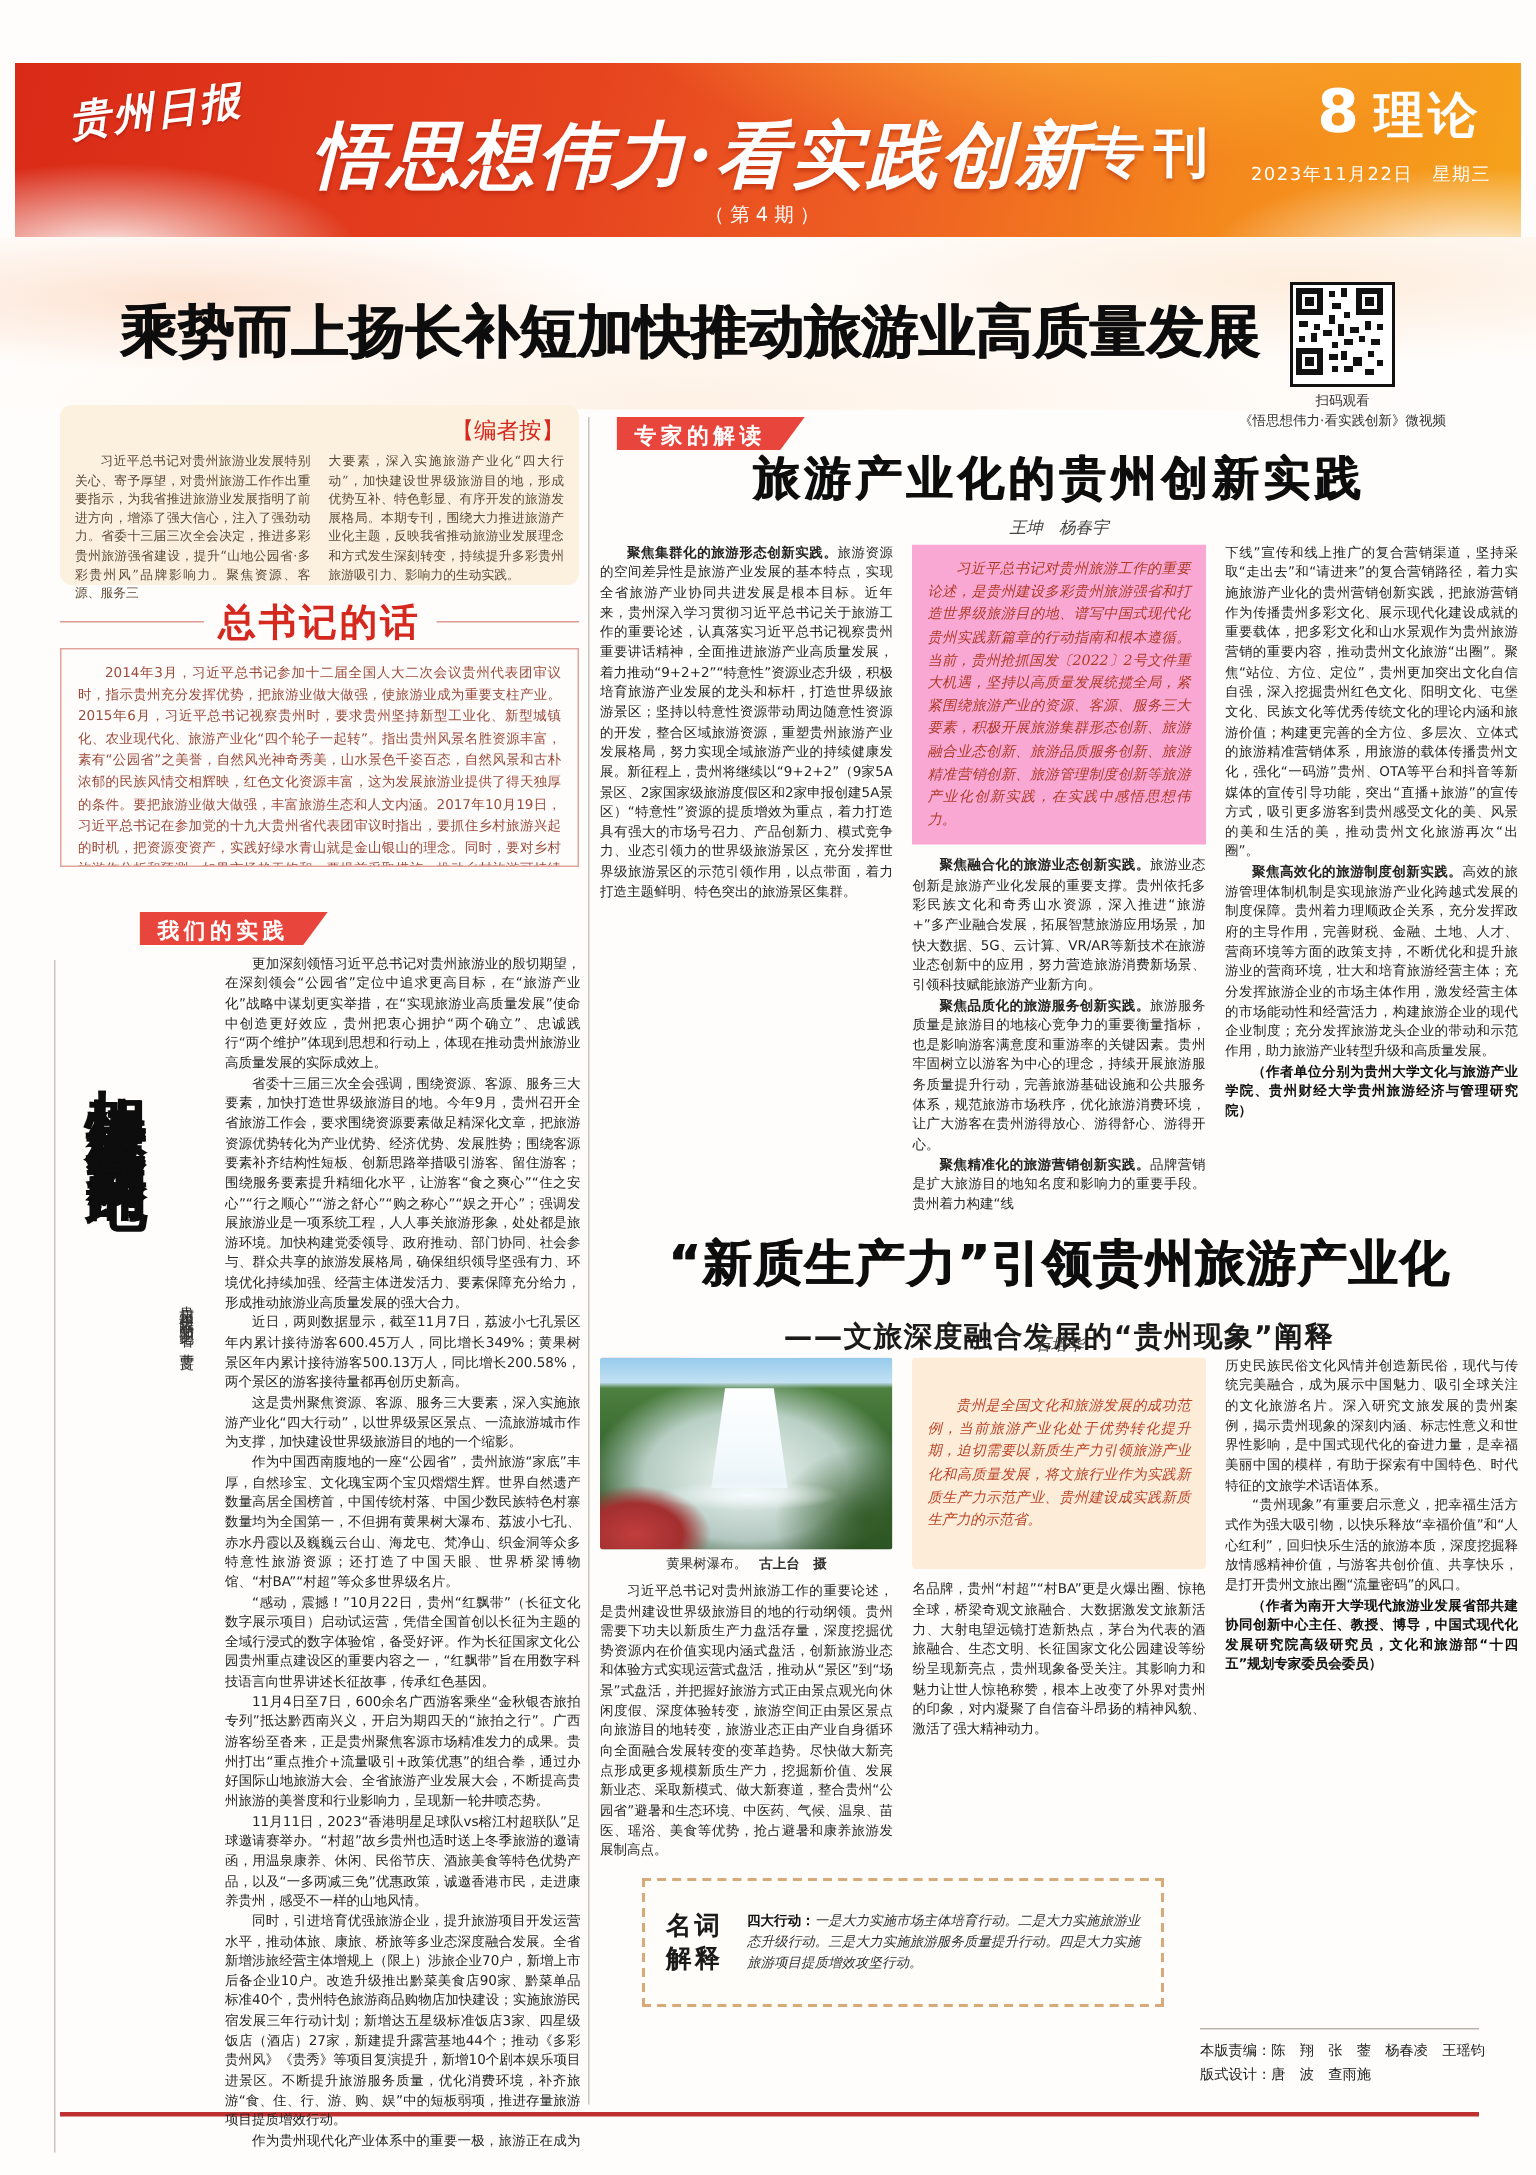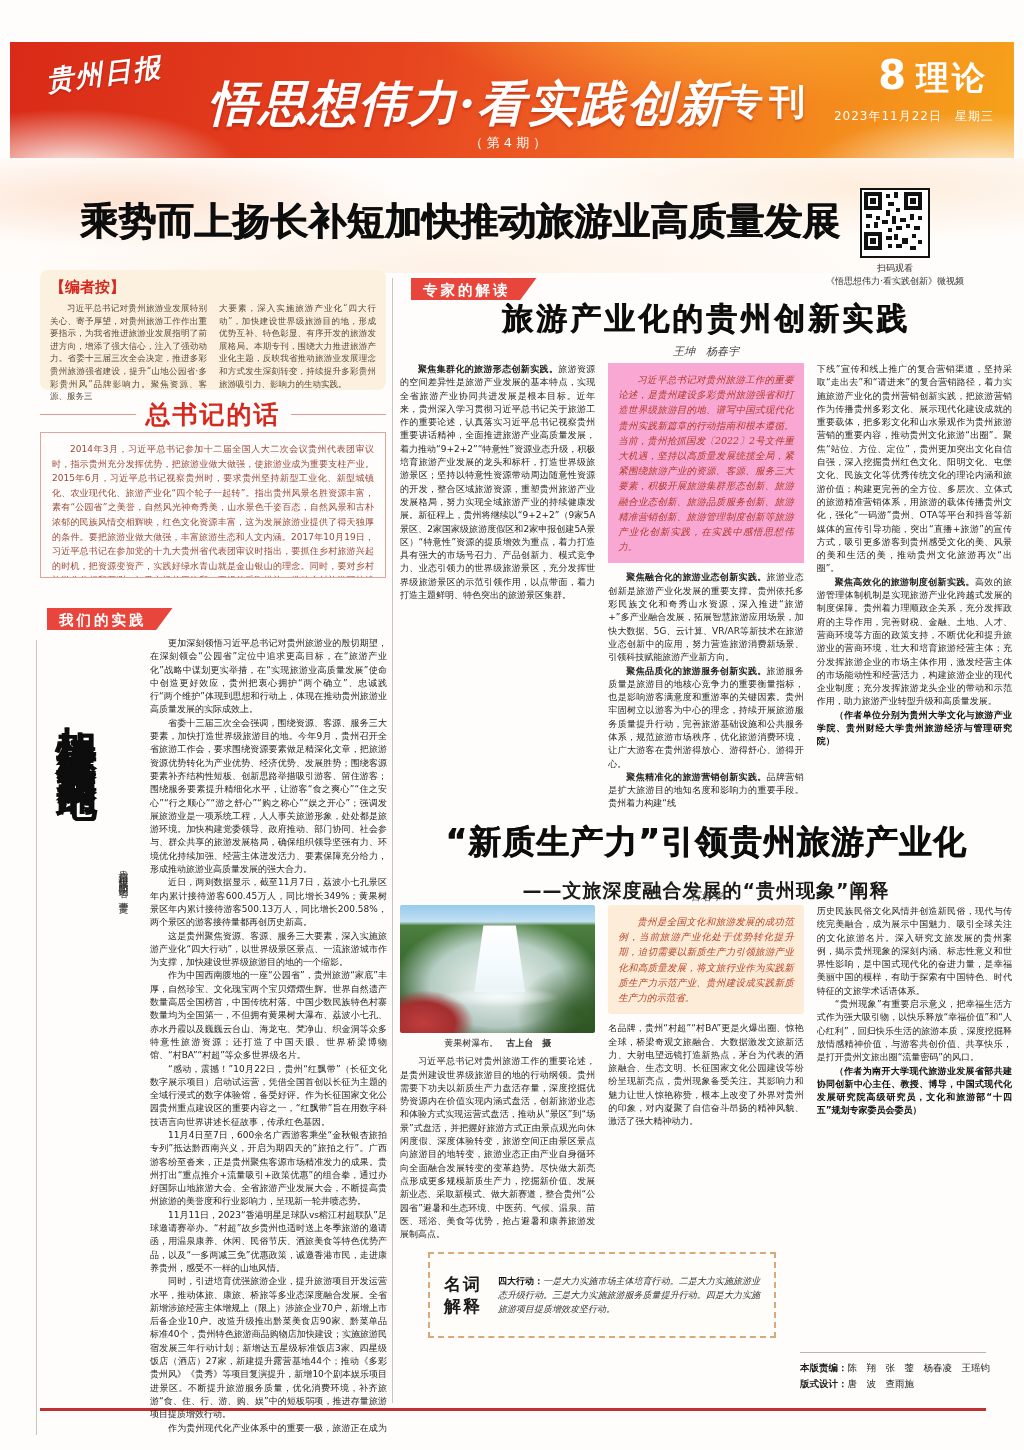--- a/index.html
+++ b/index.html
@@ -40,37 +40,37 @@
   .qr svg{display:block;}
   .qr-cap{position:absolute;left:800px;top:262px;width:190px;text-align:center;font-size:9px;
     color:#333;line-height:13px;}
   
   .vline{position:absolute;width:1px;background:#c9c4bd;}
   .hline-credits{position:absolute;left:800px;top:1352px;width:186px;height:1px;background:#b9b4ac;}
   .bottom-rule{position:absolute;left:40px;top:1408px;width:946px;height:3px;background:#bf3030;}
   
   .editor-note{position:absolute;left:40px;top:270px;width:346px;height:120px;background:#fbf1de;
     border-radius:8px;padding:6px 10px;box-sizing:border-box;}
-  .editor-note .en-title{text-align:left;color:#d5281e;font-weight:700;font-size:15px;margin:2px 0 5px;}
+  .editor-note .en-title{text-align:right;color:#d5281e;font-weight:400;font-size:15px;margin:2px 0 5px;}
   .editor-note .en-cols{display:flex;gap:12px;}
   .editor-note .en-col{flex:1;font-size:8.5px;line-height:12.6px;text-align:justify;color:#5c4a36;
     font-family:"DejaVu Serif",serif;}
   .editor-note .en-col.first{text-indent:2em;}
   .quotes-title{position:absolute;left:40px;top:398px;width:346px;display:flex;align-items:center;gap:10px;
     color:#d5281e;font-weight:900;font-size:25px;letter-spacing:2px;}
   .quotes-title::before,.quotes-title::after{content:"";flex:1;height:1px;background:#e09a93;}
   .quotes-box{position:absolute;left:40px;top:432px;width:346px;height:146px;border:1px solid #e2a49c;
     box-sizing:border-box;padding:9px 11px;color:#9a4a3a;font-size:9px;line-height:14.6px;
     text-align:justify;overflow:hidden;}
   .quotes-box p{margin:0;text-indent:2em;}
   .flag{position:absolute;display:flex;align-items:center;height:24px;}
   .flag .bar{width:4px;background:#9e1a12;margin-right:3px;}
   .flag .lbl{background:#e8453c;color:#fff;font-weight:800;font-size:14.5px;letter-spacing:3px;
     padding:3px 26px 0 12px;clip-path:polygon(0 0,100% 0,87% 100%,0 100%);}
-  .practice-flag{left:40px;top:607px;}
+  .practice-flag{left:40px;top:607px;gap:46px;}
   .expert-flag{left:404px;top:277px;}
   .v-headline{position:absolute;left:50px;top:694px;height:505px;writing-mode:vertical-rl;
     text-orientation:upright;font-size:40px;font-weight:900;color:#0d0d0d;letter-spacing:5px;
     text-shadow:0.8px 0 0 #0d0d0d;}
   .v-byline{position:absolute;left:116px;top:862px;height:170px;writing-mode:vertical-rl;
     text-orientation:upright;font-size:10px;color:#333;letter-spacing:2px;font-family:"DejaVu Serif",serif;}
   .practice-body{position:absolute;left:150px;top:637px;width:237px;height:798px;overflow:hidden;
     font-size:9px;line-height:13.3px;text-align:justify;color:#262626;}
   
   .para{margin:0;text-indent:2em;}
@@ -104,32 +104,32 @@
       linear-gradient(180deg,#96cbec 0%,#c2e0f3 13%,#4e8040 16%,#3a6b31 42%,#2f5c29 68%,#24491f 100%);}
   .photo::before{content:"";position:absolute;left:38%;top:16%;width:26%;height:52%;
     background:linear-gradient(180deg,#ffffff 0%,#f2f9fc 70%,#e8f3f7 100%);
     clip-path:polygon(18% 0,82% 0,100% 100%,0 100%);}
   .photo::after{content:"";position:absolute;left:20%;top:64%;width:62%;height:16%;
     background:radial-gradient(closest-side,#f6fbfd,rgba(246,251,253,0));}
   .photo-caption{text-align:center;font-size:9px;color:#333;margin:4px 0 5px;
     font-family:"DejaVu Serif",serif;}
   .photo-caption .credit{font-weight:700;margin-left:8px;}
   .feature-intro{background:#fcecd8;border-radius:3px;color:#bb4326;font-size:9.5px;
-    line-height:15.2px;padding:9px 10px;margin-bottom:8px;text-indent:2em;}
+    line-height:15.2px;padding:25px 10px;margin-bottom:8px;text-indent:2em;}
   
   .glossary{position:absolute;left:428px;top:1252px;width:348px;height:86px;box-sizing:border-box;
     border:2px dashed #d9aa79;display:flex;align-items:center;gap:16px;padding:8px 14px;background:#fffdf9;}
   .glossary .g-label{font-size:17px;font-weight:800;color:#1a1a1a;line-height:22px;
     letter-spacing:2px;text-align:center;flex:0 0 auto;}
   .glossary .g-body{flex:1;font-size:9px;line-height:14px;text-align:justify;color:#333;
     font-family:"DejaVu Serif",serif;font-style:italic;}
   .glossary .g-term{font-weight:800;font-style:normal;color:#111;}
   .credits{position:absolute;left:800px;top:1360px;width:200px;font-size:9.5px;color:#222;
     line-height:16px;}
-  .credits .lab{font-weight:700;}
+  .credits .lab{font-weight:400;}
 </style>
 </head>
 <body>
 
 <div class="page">
 
   <div class="banner">
     <div class="logo">贵州日报</div>
     <div class="series"><span>悟思想伟力·看实践创新</span><span class="suffix">专刊</span></div>
     <div class="issue">（第4期）</div>

